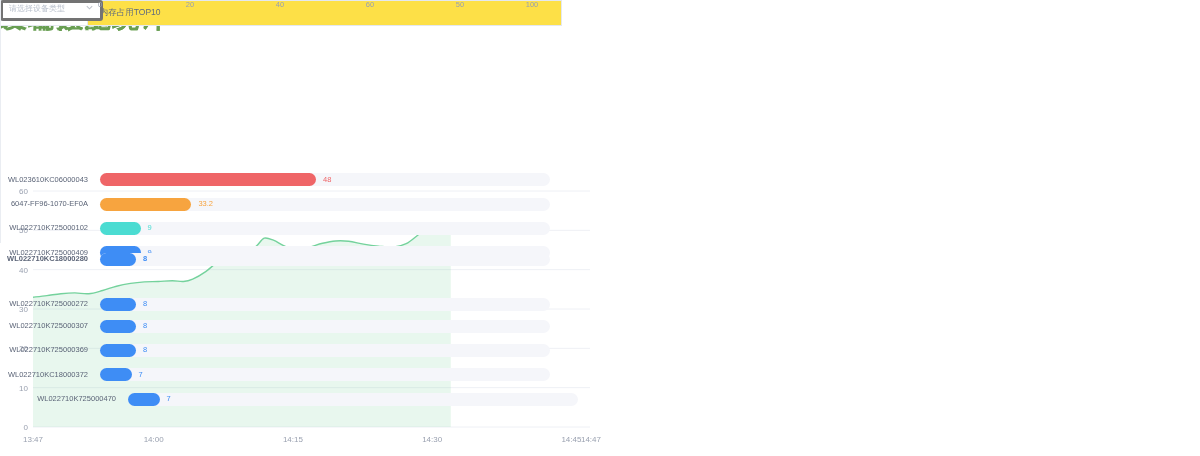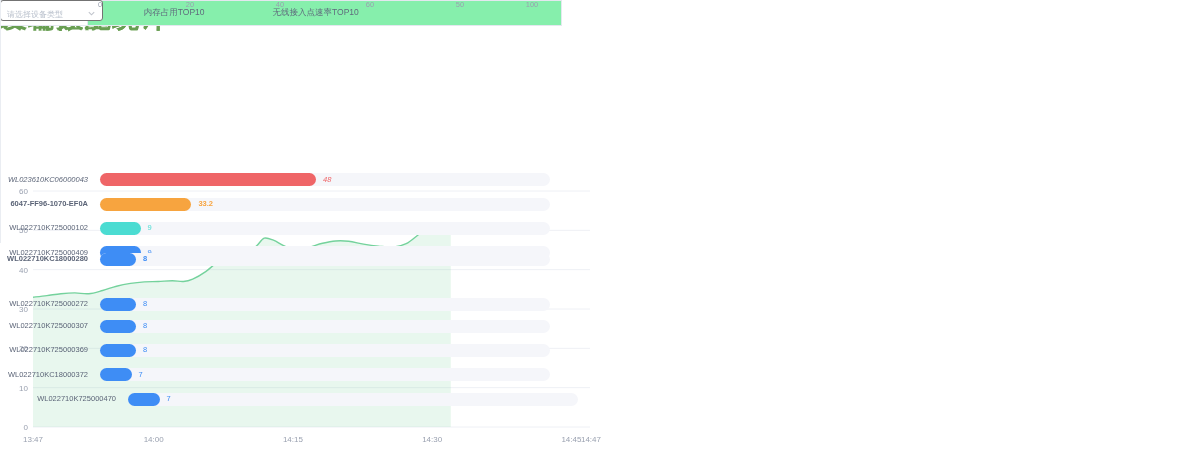--- a/index.html
+++ b/index.html
@@ -5,38 +5,38 @@
   html,body{margin:0;padding:0;background:#fff;}
   .canvas{position:relative;width:1200px;height:456px;background:#fff;overflow:hidden;
           font-family:"Liberation Sans","DejaVu Sans",sans-serif;color:#2c3548;}
   .abs{position:absolute;}
   
   .big-title{font-size:27px;font-weight:700;color:#689e52;text-align:center;letter-spacing:1px;}
   .big-title.left{left:0;top:12;width:500;}
   .big-title.right{left:630;top:12;width:560;}
   
   .panel-subtitle{left:4;top:95;font-size:10px;font-weight:700;color:#2c3548;}
-  .select-box{height:21px;border:1px solid #737373;border-radius:3px;background:#fff;
-              display:flex;align-items:flex-end;justify-content:space-between;
+  .select-box{height:21px;border:3px solid #737373;border-radius:3px;background:#fff;
+              display:flex;align-items:flex-start;justify-content:space-between;
               padding:0 6px;font-size:8px;color:#5a6477;box-sizing:border-box;}
   .range-select{left:378;top:127;width:58px;}
   .date-box{left:442;top:127;width:157px;height:21px;border:1px solid #dcdfe6;border-radius:3px;
             background:#fff;display:flex;align-items:center;gap:4px;padding:0 5px;
             font-size:7.5px;color:#5a6477;box-sizing:border-box;white-space:nowrap;overflow:hidden;}
   .date-sep{color:#8a92a3;padding:0 2px;}
   .legend{left:28;top:137;display:flex;gap:16px;align-items:center;font-size:8px;color:#5e6d82;}
   .legend-item{display:flex;align-items:center;gap:4px;cursor:pointer;}
   .lg-mark{position:relative;width:15px;height:7px;}
   .lg-line{position:absolute;left:0;top:2.5px;width:15px;height:2px;border-radius:1px;}
   .lg-dot{position:absolute;left:4.5px;top:0.5px;width:6px;height:6px;border-radius:50%;}
   .yaxis-name{left:18;top:168;font-size:8px;color:#9aa1b0;}
   #line-svg{left:0;top:0;overflow:visible;}
   
-  .tabs{left:633;top:96;width:562px;height:26px;background:#86efac;border:1px solid #e4e8ef;
-        display:flex;box-sizing:border-box;gap:44px;}
+  .tabs{left:633;top:96;width:562px;height:26px;background:#fde047;border:1px solid #e4e8ef;
+        display:flex;box-sizing:border-box;}
   .tab{display:flex;align-items:center;padding:0 12px;font-size:8.5px;color:#5f6b7d;cursor:pointer;}
   .tab.active{background:#fff;color:#2c3548;font-weight:700;border-right:1px solid #e4e8ef;}
   .filter-label{left:650;top:133;font-size:8px;color:#424c60;}
   .device-select{left:682;top:129;width:103px;}
   .device-select .placeholder{color:#b9c0cc;}
   .hbars{left:630;top:0;width:570px;height:456px;}
   .bar-row{position:absolute;left:0;width:565px;height:24.4px;}
   .bar-label{position:absolute;left:0;top:0;width:88px;height:24.4px;line-height:24.4px;
              text-align:right;font-size:7.5px;color:#5b6477;white-space:nowrap;}
   .bar-track{position:absolute;left:100px;top:5.7px;width:450px;height:13px;border-radius:6.5px;
@@ -121,44 +121,43 @@
       <text x="601" y="442" text-anchor="end" font-size="8" fill="#9aa1b0">14:47</text>
       <path d="M33 297.2C35.31666666666666 296.93333333333334 42.25 296.18333333333334 46.9 295.6C51.55 295.0166666666667 56.25 294.15 60.9 293.7C65.55 293.25 70.16666666666666 292.9 74.8 292.9C79.43333333333334 292.9 84.06666666666666 294.09999999999997 88.7 293.7C93.33333333333334 293.3 97.96666666666667 291.75 102.6 290.5C107.23333333333332 289.25 111.85 287.3833333333333 116.5 286.2C121.15 285.01666666666665 125.85 284.1166666666667 130.5 283.4C135.15 282.6833333333333 139.76666666666668 282.21666666666664 144.4 281.9C149.03333333333333 281.5833333333333 153.65 281.7 158.3 281.5C162.95000000000002 281.3 168.11666666666667 280.7 172.3 280.7C176.48333333333335 280.7 180 281.76666666666665 183.4 281.5C186.8 281.23333333333335 188.98333333333332 280.75 192.7 279.1C196.41666666666666 277.45000000000005 201.36666666666665 274.6166666666667 205.7 271.6C210.03333333333333 268.58333333333337 214.21666666666664 264.1333333333333 218.7 261C223.18333333333334 257.8666666666667 228.73333333333332 254.63333333333335 232.6 252.8C236.46666666666667 250.96666666666667 239.11666666666667 250.46666666666667 241.9 250C244.68333333333334 249.53333333333333 246.83333333333334 250.71666666666667 249.3 250C251.76666666666668 249.28333333333333 254.21666666666667 247.66666666666666 256.7 245.7C259.18333333333334 243.73333333333332 261.41666666666663 239.11666666666665 264.2 238.2C266.98333333333335 237.28333333333333 270.16666666666663 238.95 273.4 240.2C276.6333333333333 241.45 280.03333333333336 244 283.6 245.7C287.1666666666667 247.39999999999998 290.76666666666665 250.08333333333334 294.8 250.4C298.83333333333337 250.71666666666667 303.1666666666667 248.78333333333333 307.8 247.6C312.43333333333334 246.41666666666666 317.9666666666667 244.4 322.6 243.3C327.23333333333335 242.20000000000002 331.2666666666667 241.33333333333334 335.6 241C339.93333333333334 240.66666666666666 343.95000000000005 240.78333333333336 348.6 241.3C353.25 241.81666666666666 358.55 243.3 363.5 244.1C368.45 244.89999999999998 373.35 245.58333333333331 378.3 246.1C383.25 246.61666666666667 388.55 247.6 393.2 247.2C397.84999999999997 246.79999999999998 402.01666666666665 245.78333333333333 406.2 243.7C410.3833333333333 241.61666666666665 414.75 237.31666666666666 418.3 234.7C421.85 232.08333333333331 424.8833333333333 229.31666666666666 427.5 228C430.1166666666667 226.68333333333334 430.1166666666667 227 434 226.8C437.8833333333333 226.60000000000002 448 226.8 450.8 226.8L450.8 427L33 427Z" fill="rgba(116,210,156,0.17)" stroke="none"></path>
       <path d="M33 297.2C35.31666666666666 296.93333333333334 42.25 296.18333333333334 46.9 295.6C51.55 295.0166666666667 56.25 294.15 60.9 293.7C65.55 293.25 70.16666666666666 292.9 74.8 292.9C79.43333333333334 292.9 84.06666666666666 294.09999999999997 88.7 293.7C93.33333333333334 293.3 97.96666666666667 291.75 102.6 290.5C107.23333333333332 289.25 111.85 287.3833333333333 116.5 286.2C121.15 285.01666666666665 125.85 284.1166666666667 130.5 283.4C135.15 282.6833333333333 139.76666666666668 282.21666666666664 144.4 281.9C149.03333333333333 281.5833333333333 153.65 281.7 158.3 281.5C162.95000000000002 281.3 168.11666666666667 280.7 172.3 280.7C176.48333333333335 280.7 180 281.76666666666665 183.4 281.5C186.8 281.23333333333335 188.98333333333332 280.75 192.7 279.1C196.41666666666666 277.45000000000005 201.36666666666665 274.6166666666667 205.7 271.6C210.03333333333333 268.58333333333337 214.21666666666664 264.1333333333333 218.7 261C223.18333333333334 257.8666666666667 228.73333333333332 254.63333333333335 232.6 252.8C236.46666666666667 250.96666666666667 239.11666666666667 250.46666666666667 241.9 250C244.68333333333334 249.53333333333333 246.83333333333334 250.71666666666667 249.3 250C251.76666666666668 249.28333333333333 254.21666666666667 247.66666666666666 256.7 245.7C259.18333333333334 243.73333333333332 261.41666666666663 239.11666666666665 264.2 238.2C266.98333333333335 237.28333333333333 270.16666666666663 238.95 273.4 240.2C276.6333333333333 241.45 280.03333333333336 244 283.6 245.7C287.1666666666667 247.39999999999998 290.76666666666665 250.08333333333334 294.8 250.4C298.83333333333337 250.71666666666667 303.1666666666667 248.78333333333333 307.8 247.6C312.43333333333334 246.41666666666666 317.9666666666667 244.4 322.6 243.3C327.23333333333335 242.20000000000002 331.2666666666667 241.33333333333334 335.6 241C339.93333333333334 240.66666666666666 343.95000000000005 240.78333333333336 348.6 241.3C353.25 241.81666666666666 358.55 243.3 363.5 244.1C368.45 244.89999999999998 373.35 245.58333333333331 378.3 246.1C383.25 246.61666666666667 388.55 247.6 393.2 247.2C397.84999999999997 246.79999999999998 402.01666666666665 245.78333333333333 406.2 243.7C410.3833333333333 241.61666666666665 414.75 237.31666666666666 418.3 234.7C421.85 232.08333333333331 424.8833333333333 229.31666666666666 427.5 228C430.1166666666667 226.68333333333334 430.1166666666667 227 434 226.8C437.8833333333333 226.60000000000002 448 226.8 450.8 226.8" fill="none" stroke="#74d29c" stroke-width="1.4"></path>
     </svg>
 
   <div class="abs big-title right">设备性能统计</div>
 
   <div class="abs tabs" id="tab-bar">
     <div class="tab active">CPU占用TOP10</div>
     <div class="tab">内存占用TOP10</div>
-    <div class="tab">无线接入点速率TOP10</div>
   </div>
 
   <div class="abs filter-label">设备类型</div>
 
   <div class="abs select-box device-select">
     <span class="placeholder">请选择设备类型</span>
     <span>
       <svg width="9" height="9" viewBox="0 0 10 10">
           <path d="M2 3.5l3 3 3-3" stroke="#c0c4cc" stroke-width="1.2" fill="none"></path>
         </svg>
     </span>
   </div>
 
   <div class="abs zero-line"></div>
   <div class="abs hbars" id="bar-rows">
-      <div class="bar-row" style="top: 167.5px; font-style: italic;">
+      <div class="bar-row" style="top: 167.5px;">
         <div class="bar-label">WL023610KC06000043</div>
         <div class="bar-track" style="background:#f5f6fa">
           <div class="bar-fill" style="width:216.0px;background:#ef6567"></div>
         </div>
         <div class="bar-value" style="left:323px;color:#ef6567">48</div>
       </div>
-      <div class="bar-row" style="top: 191.9px; font-weight: bold;">
+      <div class="bar-row" style="top: 191.9px;">
         <div class="bar-label">6047-FF96-1070-EF0A</div>
         <div class="bar-track" style="background:#f5f6fa">
           <div class="bar-fill" style="width:91.4px;background:#f7a43f"></div>
         </div>
         <div class="bar-value" style="left:198.4px;color:#f7a43f">33.2</div>
       </div>
       <div class="bar-row" style="top: 216.3px;">
         <div class="bar-label">WL022710K725000102</div>
         <div class="bar-track" style="background:#f5f6fa">
           <div class="bar-fill" style="width:40.5px;background:#4bdcd2"></div>

